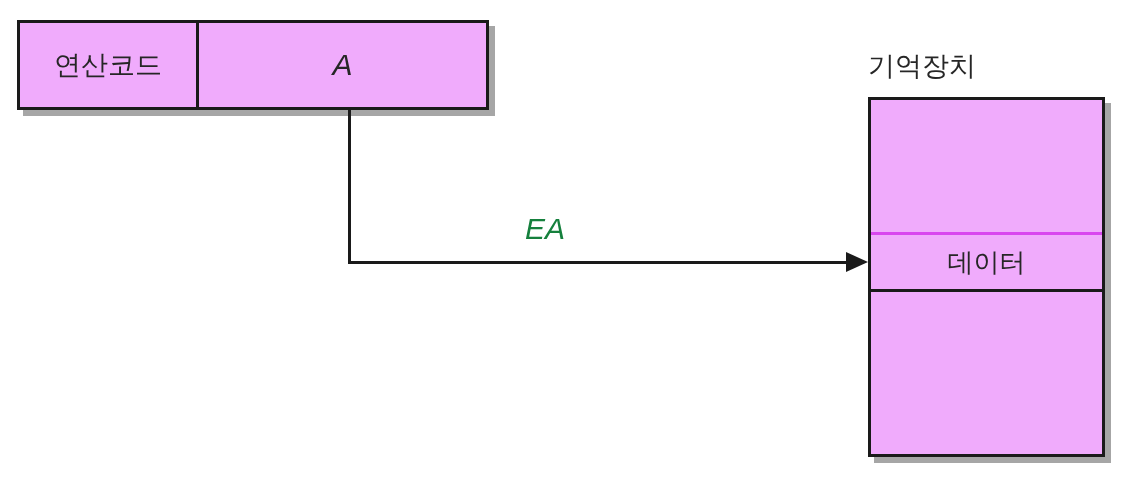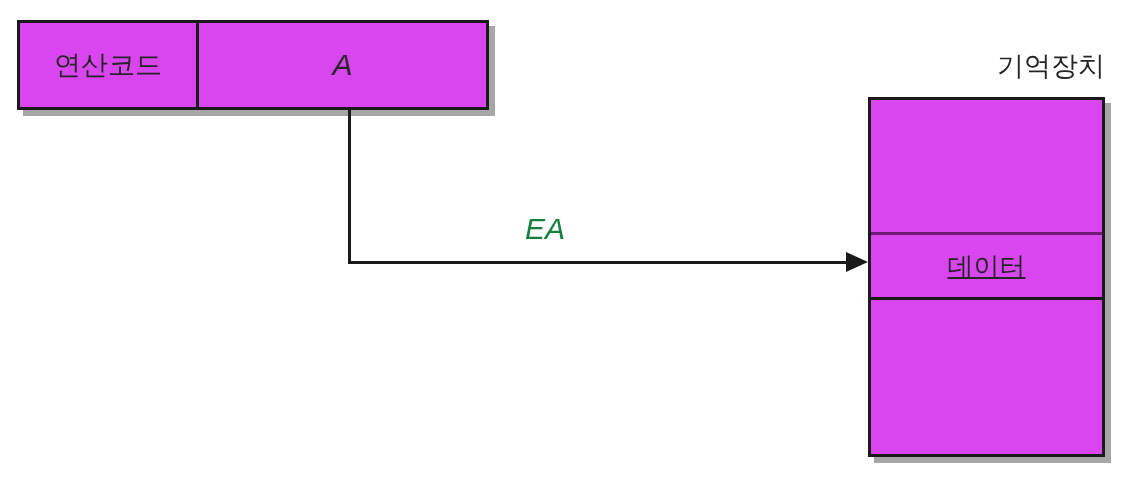--- a/index.html
+++ b/index.html
@@ -12,21 +12,21 @@
     position: relative;
     width: 1134px;
     height: 482px;
     background: #ffffff;
     overflow: hidden;
   }
   
   .blue-box {
     position: absolute;
     box-sizing: border-box;
-    background: #d946ef;
+    background: #f0abfc;
     border: 3px solid #1a1a1a;
     box-shadow: 6px 6px 0 #a6a6a6;
   }
   
   .instruction-box {
     left: 17px;
     top: 20px;
     width: 472px;
     height: 90px;
     display: flex;
@@ -84,21 +84,21 @@
     font-style: italic;
     font-size: 30px;
     color: #15803d;
   }
   
   .memory-title {
     position: absolute;
     left: 868px;
     top: 48px;
     width: 237px;
-    text-align: right;
+    text-align: left;
     color: #262626;
     font-size: 27px;
   }
   .memory-box {
     left: 868px;
     top: 97px;
     width: 237px;
     height: 360px;
     display: flex;
     flex-direction: column;
@@ -106,24 +106,23 @@
   .mem-row {
     box-sizing: border-box;
     display: flex;
     align-items: center;
     justify-content: center;
     color: #262626;
     font-size: 26px;
   }
   .mem-row-top { height: 132px; }
   .mem-row-data {
-    height: 68px;
-    border-top: 3px solid #701a75;
+    height: 60px;
+    border-top: 3px solid #d946ef;
     border-bottom: 3px solid #1a1a1a;
-    text-decoration: underline;
   }
   .mem-row-bottom { flex: 1; }
 </style>
 </head>
 <body>
 
 <div class="canvas">
 
   <div class="blue-box instruction-box">
     <div class="cell opcode-cell">연산코드</div>

